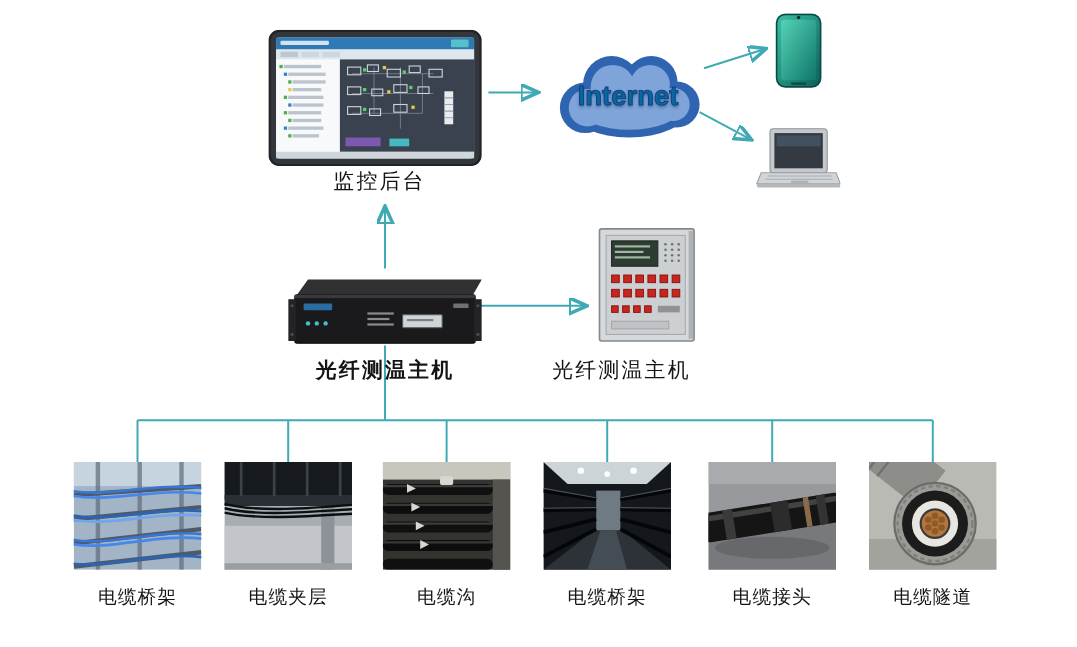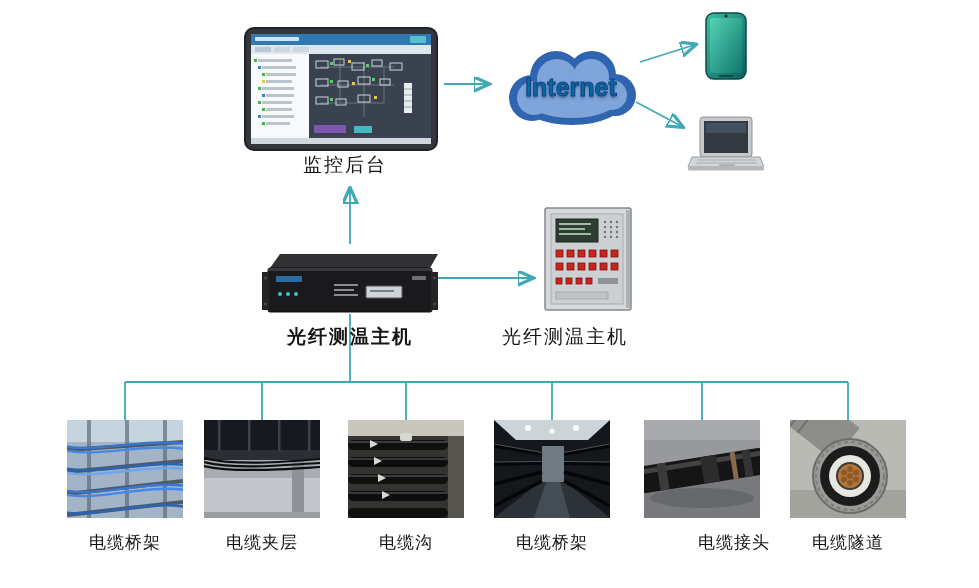--- a/index.html
+++ b/index.html
@@ -437,16 +437,16 @@
         <circle cx="54" cy="59.5" r="3"></circle>
         <circle cx="54" cy="52.5" r="3"></circle>
       </g>
     </svg>
   </div>
 
   <div class="site-label" style="left:67px;">电缆桥架</div>
   <div class="site-label" style="left:348px;">电缆沟</div>
   <div class="site-label" style="left:204px;">电缆夹层</div>
   <div class="site-label" style="left:494px;">电缆桥架</div>
-  <div class="site-label" style="left:676px;">电缆接头</div>
+  <div class="site-label" style="left:644px;">电缆接头</div>
   <div class="site-label" style="left:790px;">电缆隧道</div>
 
 </div>
 
 </body></html>

